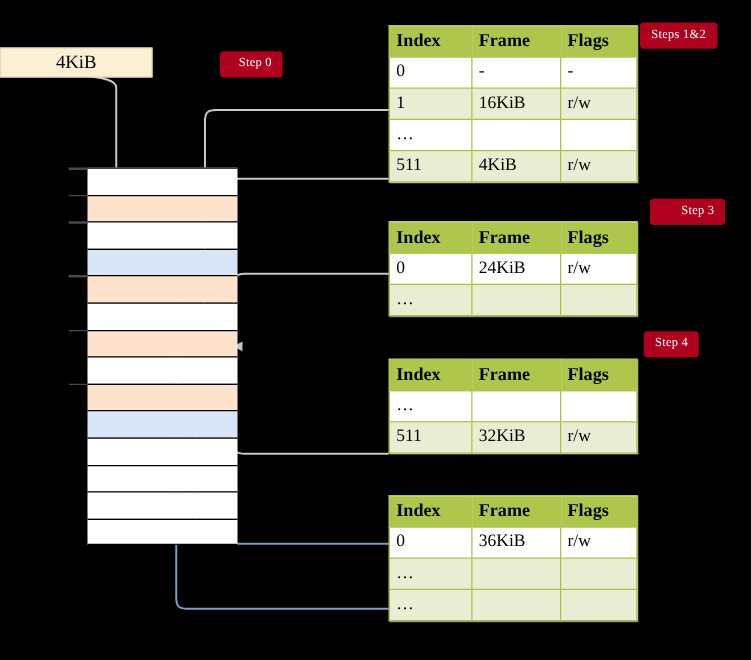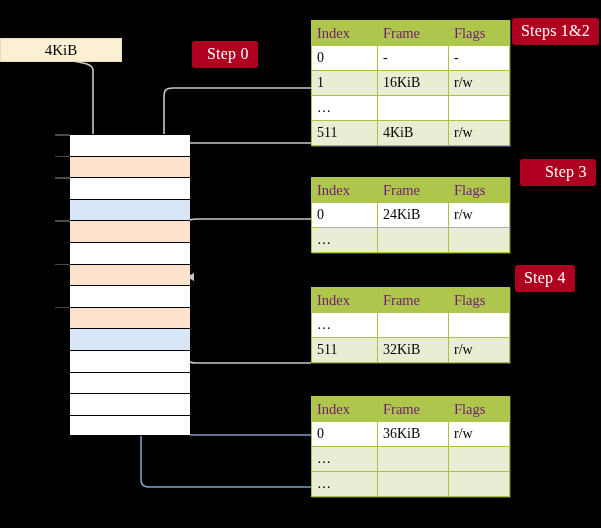--- a/index.html
+++ b/index.html
@@ -9,21 +9,21 @@
     color:#000;
   }
   .stage{position:absolute;left:0;top:0;width:601px;height:528px;}
 
   
   .badge{
     position:absolute;
     background:#B00020;
     color:#fff;
     font-family:"Liberation Serif", serif;
-    font-size:16px;
+    font-size:10px;
     line-height:1;
     padding:5px 9px 6px 9px;
     border-radius:3px;
     white-space:nowrap;
     box-shadow:0 1px 0 rgba(0,0,0,.45);
     letter-spacing:.2px;
   }
 
   
   .kibbox{
@@ -63,22 +63,22 @@
     border:1px solid #A9C23F;
     padding:2px 5px;
     height:20px;
     text-align:left;
     font-weight:normal;
     vertical-align:middle;
     white-space:nowrap;
   }
   .ptable th{
     background:#AEC64B;
-    color:#701a75;
-    font-weight:normal;
+    color:#000000;
+    font-weight:bold;
     font-size:14.5px;
     border-color:#AEC64B;
   }
   .ptable tr.alt td{background:#E8EDD3;}
   .ptable td.hl{background:#F7F49A;}
   .c-index{width:55px;}
   .c-frame{width:60px;}
   .c-flags{width:50px;}
 
   
@@ -245,19 +245,19 @@
           <tr class="alt">
             <td class="c-index">…</td>
             <td class="c-frame"></td>
             <td class="c-flags"></td>
           </tr>
         </tbody>
       </table>
     </div>
 
   <div>
-      <div class="badge" style="left: 192px; top: 41px; padding-left: 15px;">Step 0</div>
+      <div class="badge" style="left: 176px; top: 41px; padding-left: 15px;">Step 0</div>
       <div class="badge" style="left: 512px; top: 18px;">Steps 1&amp;2</div>
       <div class="badge" style="left: 520px; top: 159px; padding-left: 25px;">Step 3</div>
       <div class="badge" style="left: 515px; top: 265px;">Step 4</div>
     </div>
 
 </div>
 
 </body></html>

